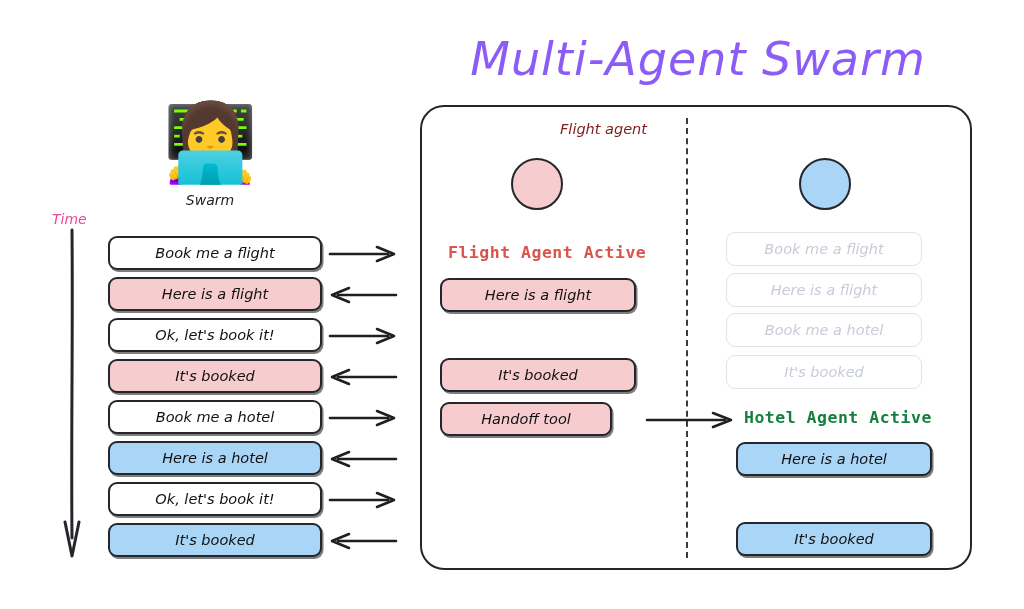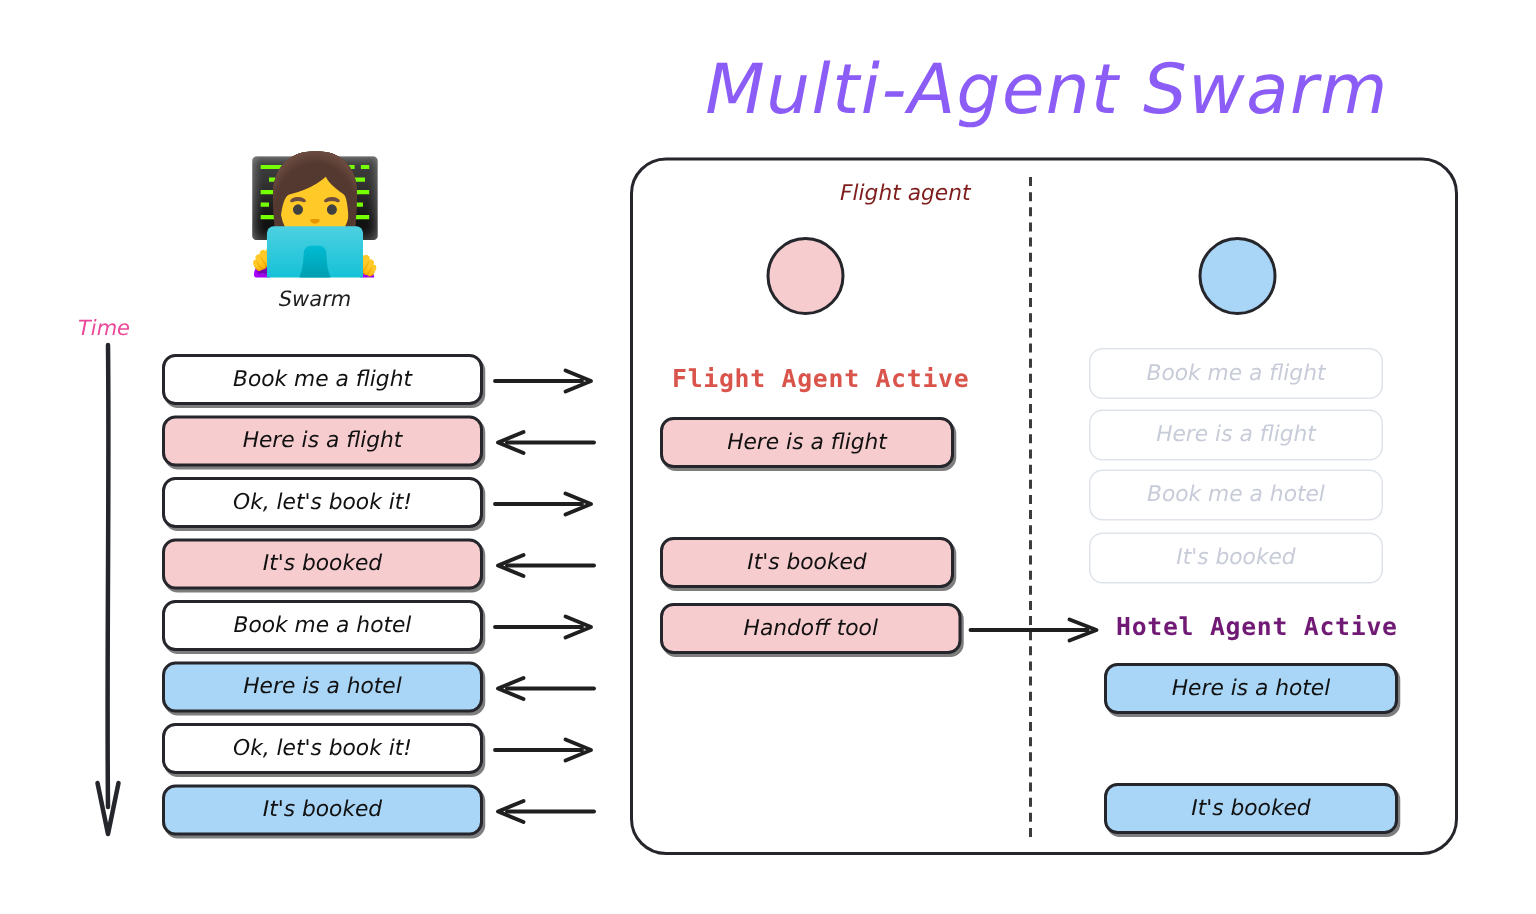--- a/index.html
+++ b/index.html
@@ -95,21 +95,21 @@
   }
   #flight-circle{left:511px;top:158px;background:#f7ccce;}
   #hotel-circle{left:799px;top:158px;background:#a9d5f6;}
 
   .status{
     position:absolute;width:240px;text-align:left;
     font-family:"DejaVu Sans Mono", monospace;
     font-size:16.5px;font-weight:bold;letter-spacing:.5px;
   }
   #flight-status{left:448px;top:243px;color:#d9544b;}
-  #hotel-status{left:744px;top:408px;color:#701a75;}
+  #hotel-status{left:744px;top:408px;color:#15803d;}
 
   .bubble{
     position:absolute;
     height:34px;
     border:2px solid #25262b;
     border-radius:9px;
     box-sizing:border-box;
     display:flex;align-items:center;justify-content:center;
     font-size:14.5px;color:#111;font-style:italic;
     box-shadow:1.5px 2px 0 rgba(20,20,20,.55);
@@ -231,21 +231,21 @@
     <path d="M2 10 L80 10" stroke="#1f1f1f" stroke-width="2.6" fill="none" stroke-linecap="round"></path>
     <path d="M68 3 L86 10 L68 17" stroke="#1f1f1f" stroke-width="2.6" fill="none" stroke-linecap="round" stroke-linejoin="round"></path>
   </svg>
 
 <div class="bubble pink" style="left: 440px; top: 278px; width: 196px;">
       <span class="hand">Here is a flight</span>
     </div>
     <div class="bubble pink" style="left: 440px; top: 358px; width: 196px;">
       <span class="hand">It's booked</span>
     </div>
-    <div class="bubble pink" style="left: 440px; top: 402px; width: 201px;">
+    <div class="bubble pink" style="left: 440px; top: 402px; width: 172px;">
       <span class="hand">Handoff tool</span>
     </div>
     <div class="bubble ghost" style="left: 726px; top: 232px; width: 196px;">
       <span class="hand">Book me a flight</span>
     </div>
     <div class="bubble ghost" style="left: 726px; top: 273px; width: 196px;">
       <span class="hand">Here is a flight</span>
     </div>
     <div class="bubble ghost" style="left: 726px; top: 313px; width: 196px;">
       <span class="hand">Book me a hotel</span>

